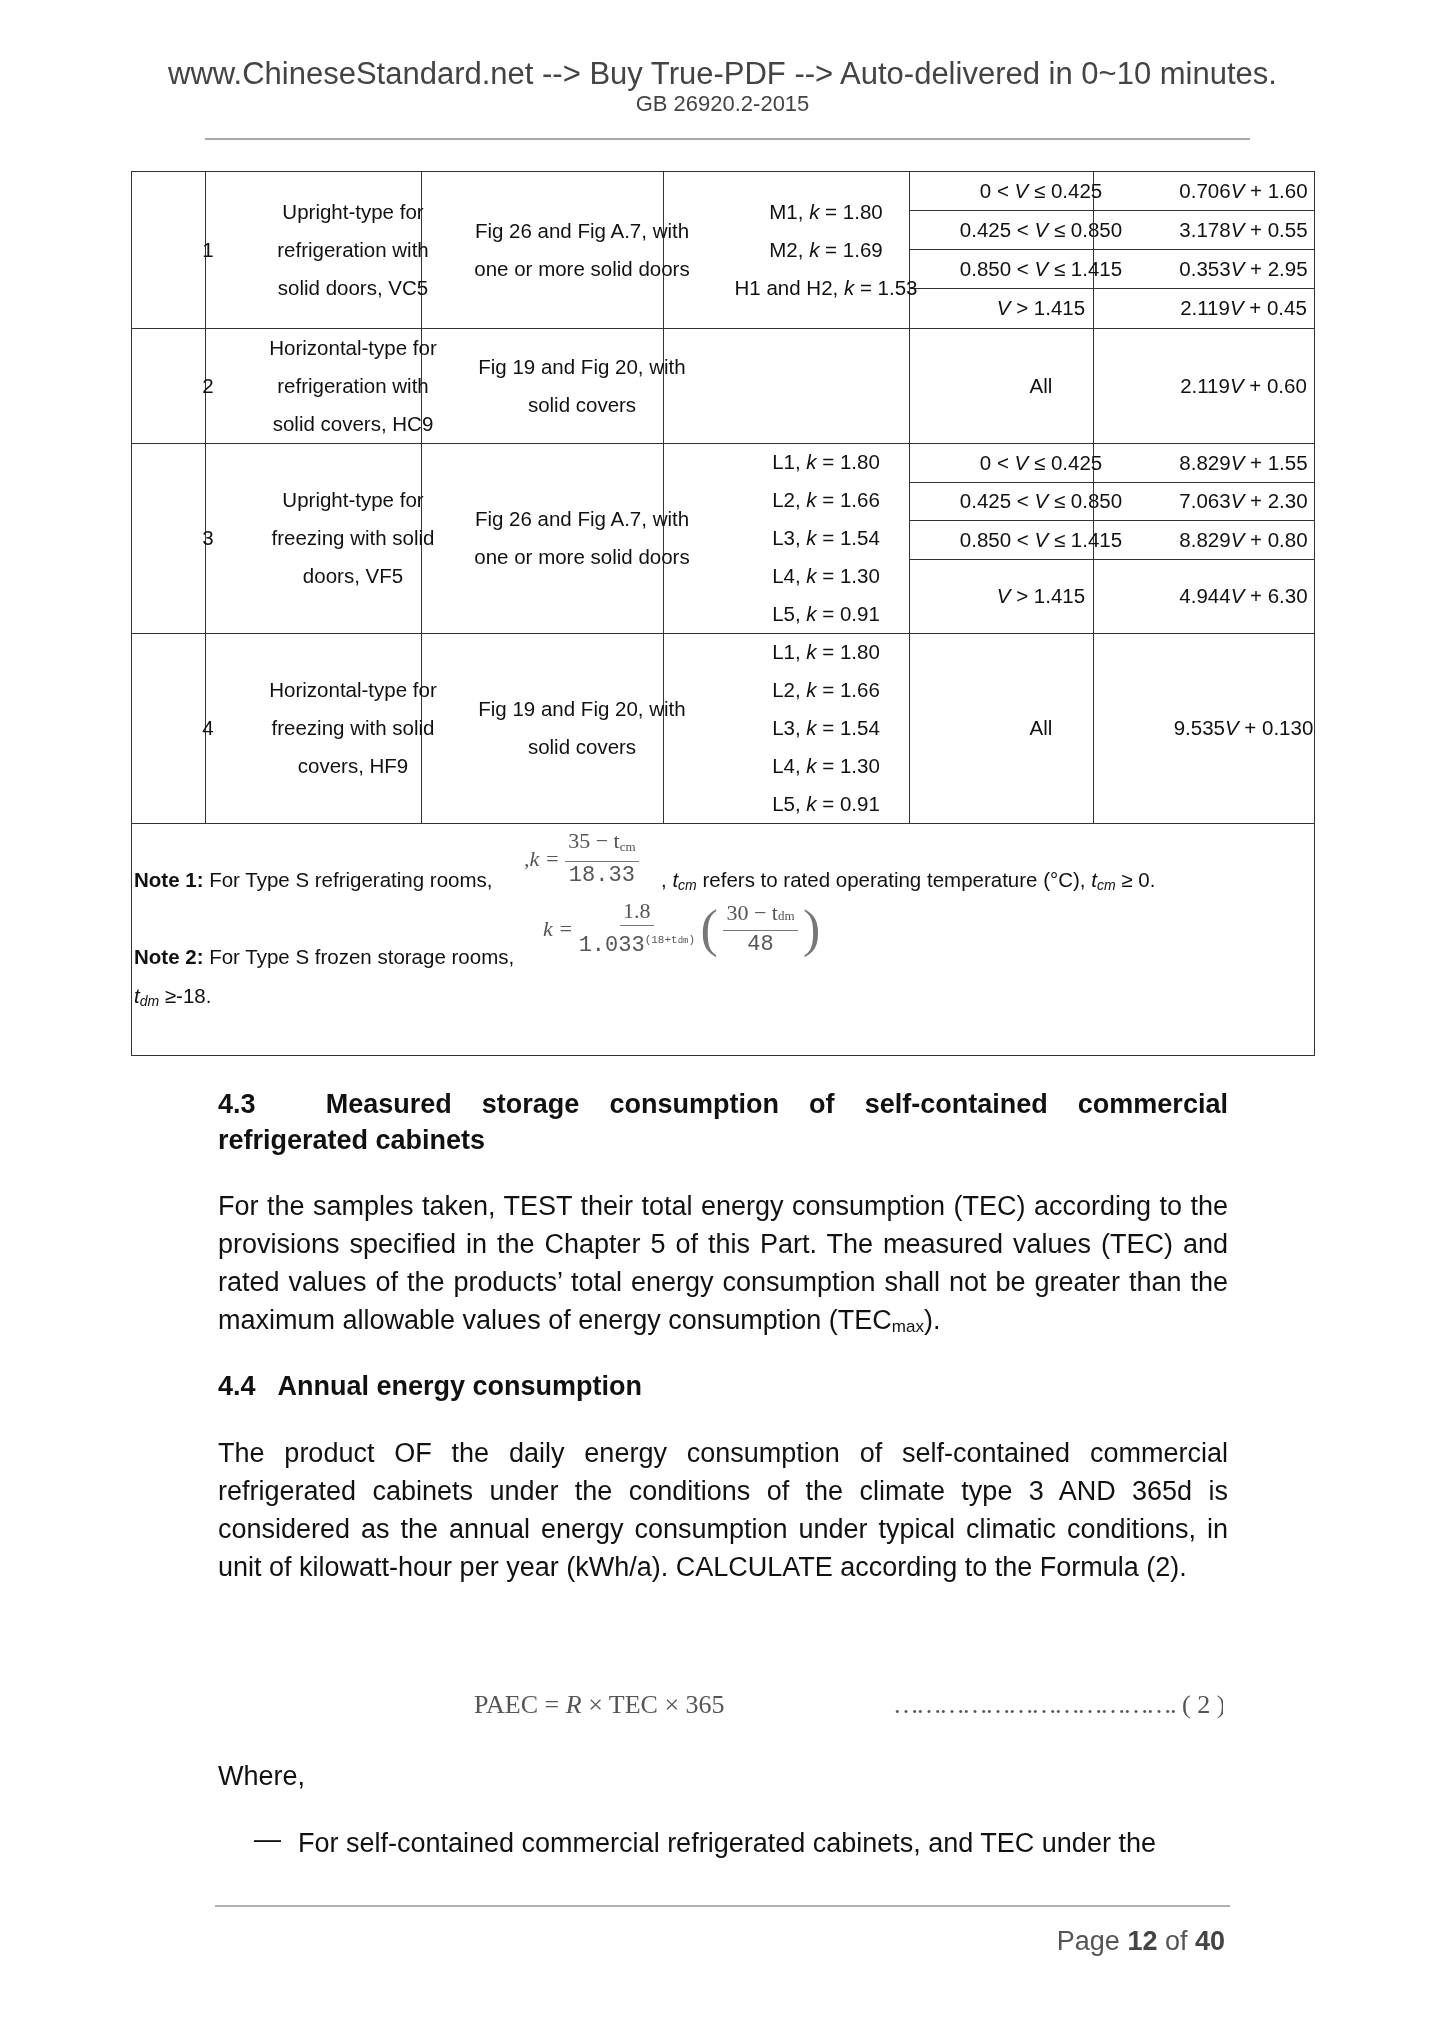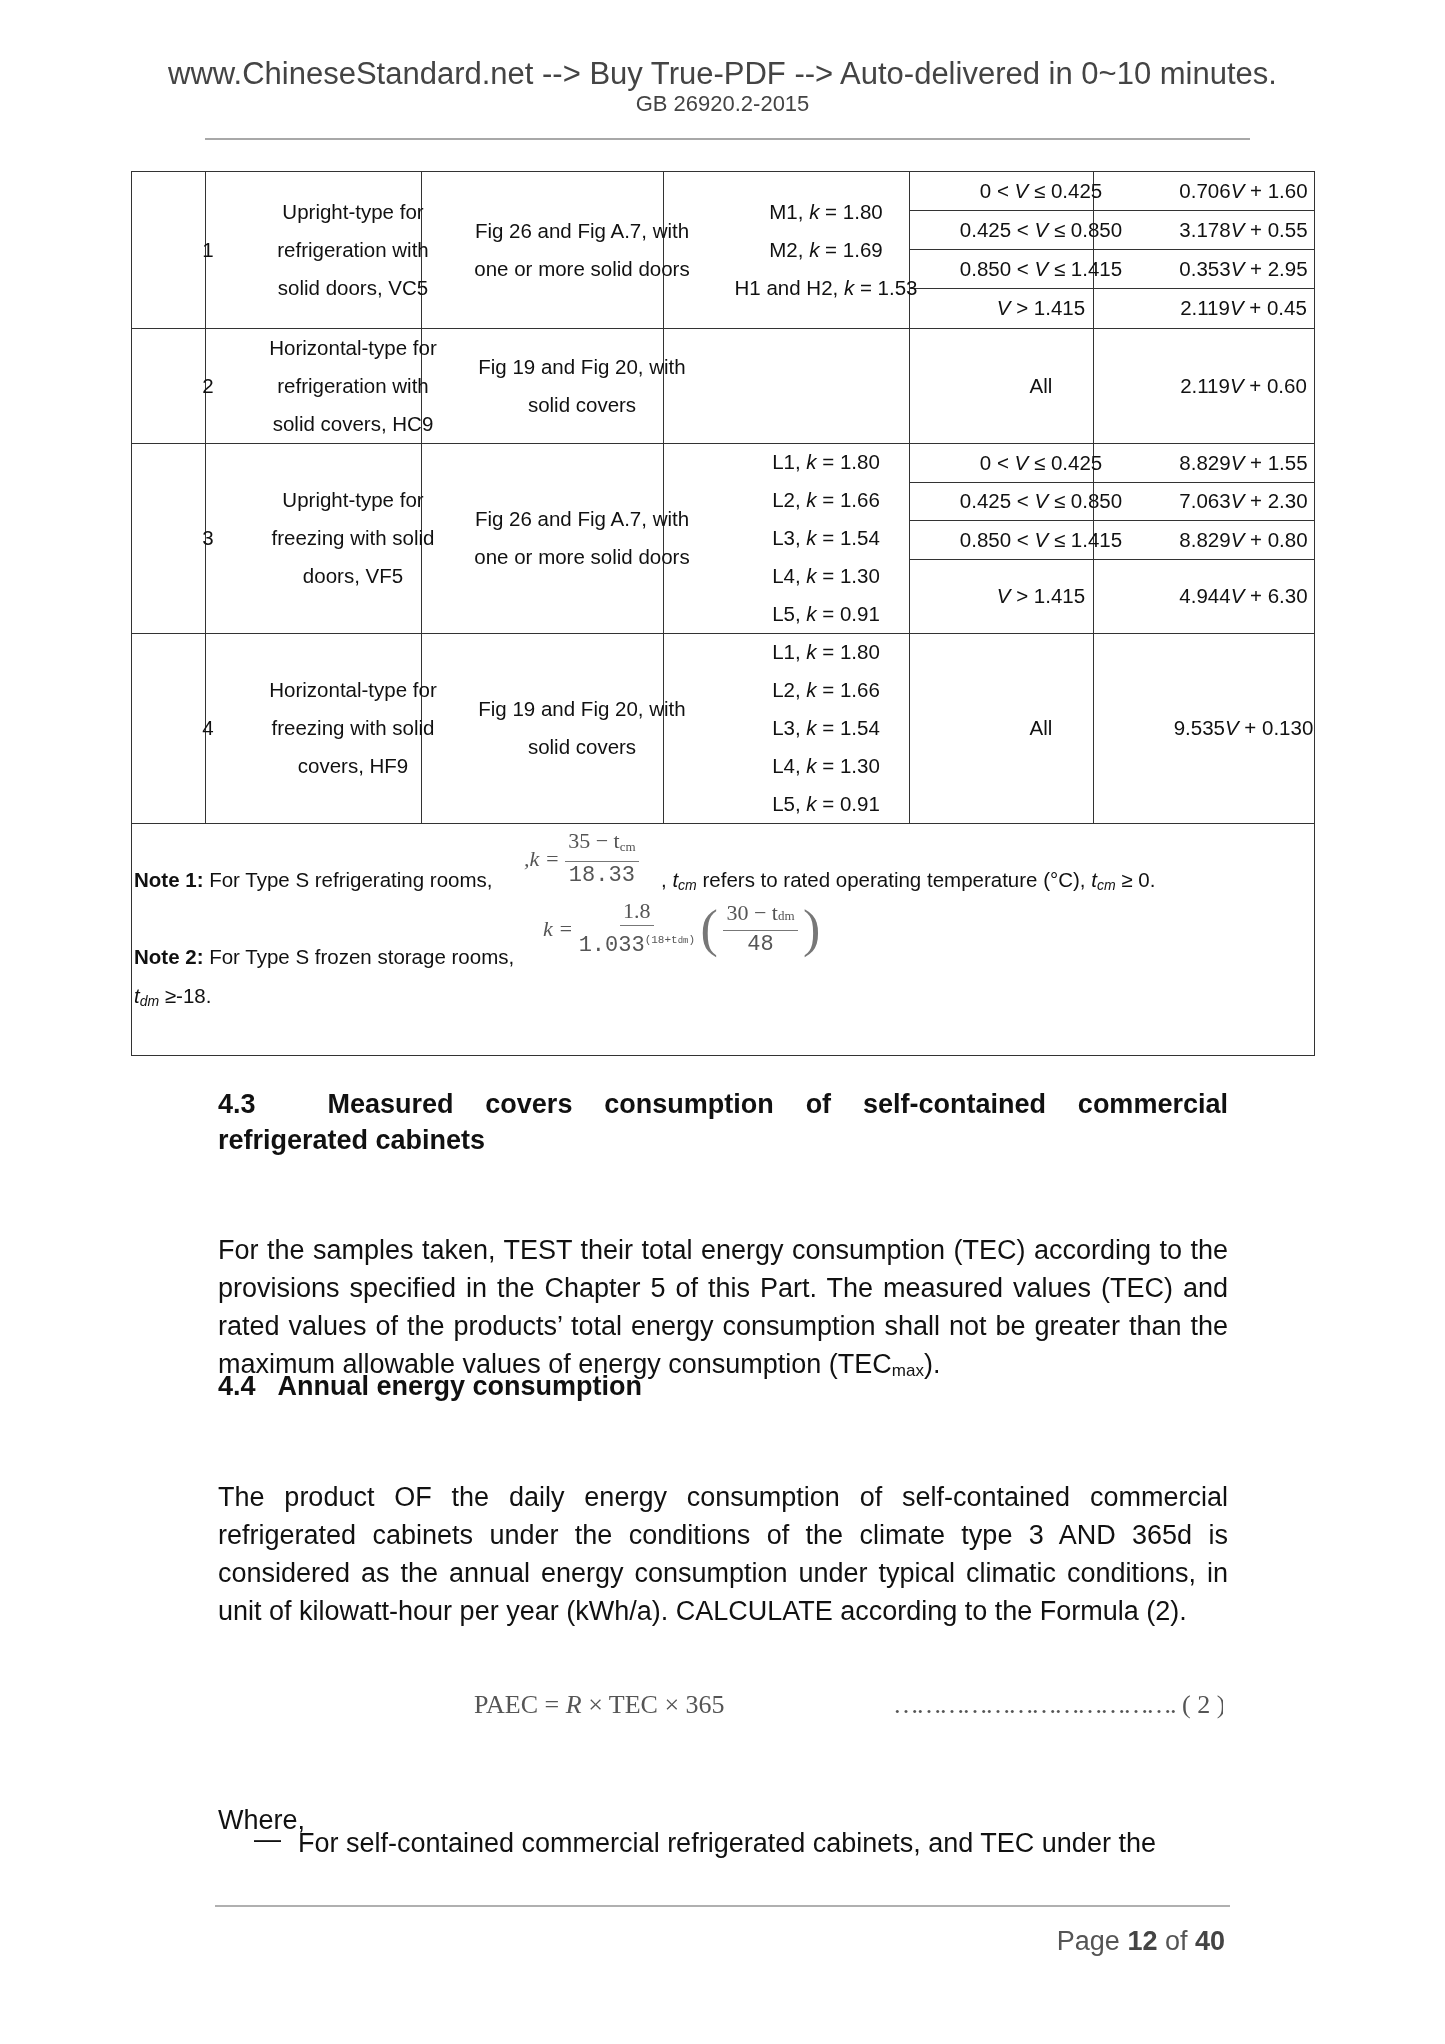--- a/index.html
+++ b/index.html
@@ -27,21 +27,21 @@
   .sub { font-size: 14px; vertical-align: -3px; font-style: italic; }
   .formula { position: absolute; font-family: "Liberation Serif", serif; color: #555; white-space: nowrap; }
   .frac { display: inline-flex; flex-direction: column; align-items: center; vertical-align: middle; }
   .frac .num { border-bottom: 1.5px solid #777; padding: 0 3px; line-height: 28px; }
   .frac .den { line-height: 28px; font-family: Liberation Mono, monospace; }
   .paren { font-size: 52px; color: #777; vertical-align: middle; line-height: 52px; }
 
   
   .h3 { position: absolute; left: 218px; width: 1010px; font-size: 27px; font-weight: bold; line-height: 36px; color: #111; }
   .h3 .row1 { display: flex; justify-content: space-between; }
-  .para { position: absolute; left: 218px; width: 1010px; font-size: 27px; line-height: 38px; color: #111; text-align: justify; margin-top: 44px; }
+  .para { position: absolute; left: 218px; width: 1010px; font-size: 27px; line-height: 38px; color: #111; text-align: justify; }
   .para sub { font-size: 17px; vertical-align: -3px; }
 
   .eq { position: absolute; top: 1690px; font-family: "Liberation Serif", serif; font-size: 26px; color: #555; white-space: nowrap; }
   .eq-dots { position: absolute; top: 1690px; left: 893px; width: 330px; font-family: "Liberation Serif", serif; font-size: 26px; color: #555; white-space: nowrap; overflow: hidden; letter-spacing: 0px; }
 
   .footer-rule { left: 215px; width: 1015px; top: 1905px; height: 0; border-top: 2px solid #b0b0b0; }
   .page-num { right: 220px; top: 1926px; font-size: 27px; color: #555; }
   .page-num b { color: #444; }
 </style>
 </head>
@@ -219,21 +219,21 @@
     <span class="paren">)</span>
   </div>
   <div class="note" style="left:3px;top:813px"><i>t</i><span class="sub">dm</span><span> ≥-18.</span></div>
 
 </div>
 
 <div class="h3" style="top:1086px">
   <div class="row1">
     <span style="margin-right:40px">4.3</span>
     <span>Measured</span>
-    <span>covers</span>
+    <span>storage</span>
     <span>consumption</span>
     <span>of</span>
     <span>self-contained</span>
     <span>commercial</span>
   </div>
   <div>refrigerated cabinets</div>
 </div>
 <div class="para" style="top:1187px"><span>For the samples taken, TEST their total energy consumption (TEC) according to the provisions specified in the Chapter 5 of this Part. The measured values (TEC) and rated values of the products’ total energy consumption shall not be greater than the maximum allowable values of energy consumption (TEC</span><sub>max</sub><span>).</span></div>
 
 <div class="h3" style="top:1368px">

